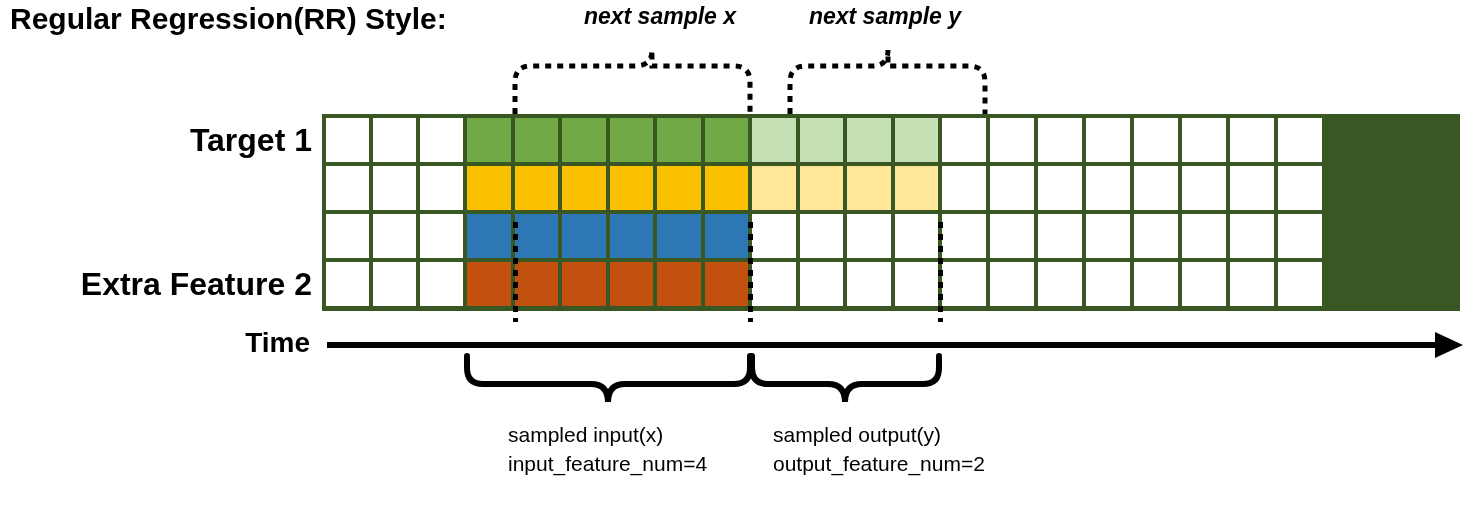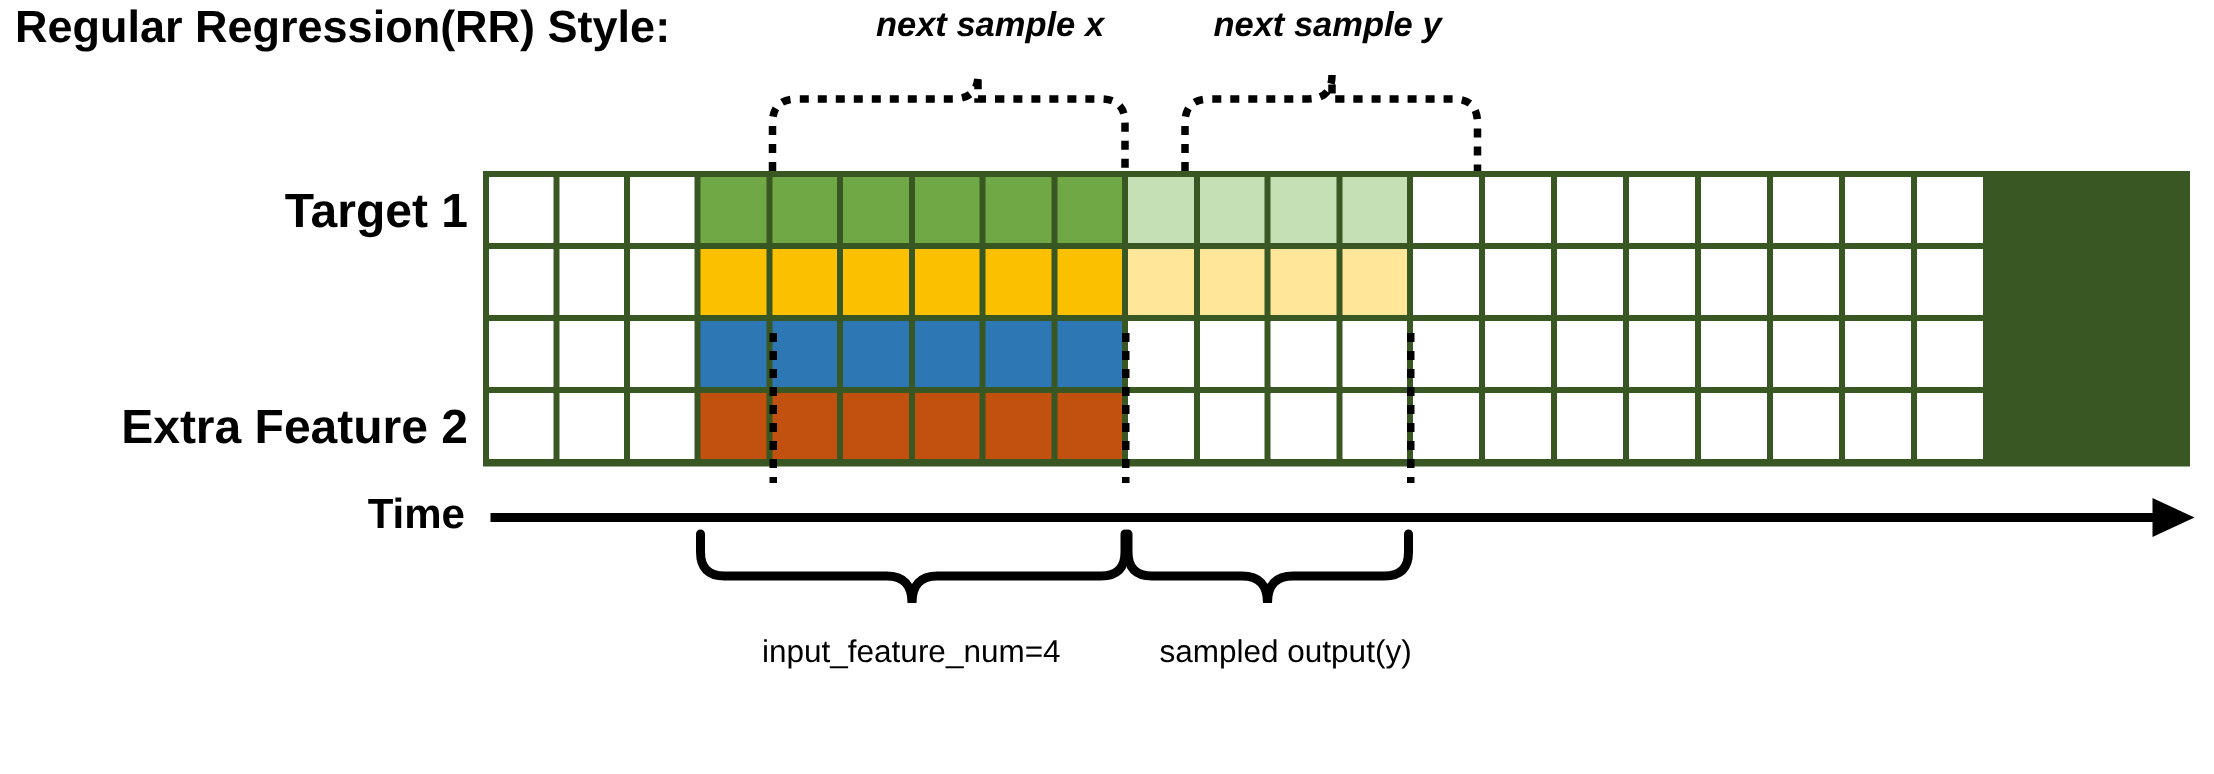--- a/index.html
+++ b/index.html
@@ -267,17 +267,19 @@
 <svg class="abs" id="overlay-bottom" viewBox="0 0 1476 70">
 
   <path fill="none" stroke="#000" stroke-width="6" stroke-linecap="round" d="M467,8 L467,20 Q467,36 483,36 L591,36 Q608,36 608,54
            Q608,36 625,36 L734,36 Q750,36 750,20 L750,8"></path>
 
   <path fill="none" stroke="#000" stroke-width="6" stroke-linecap="round" d="M752,8 L752,20 Q752,36 768,36 L828,36 Q845,36 845,54
            Q845,36 862,36 L923,36 Q939,36 939,20 L939,8"></path>
 </svg>
 
 <div class="abs caption" id="caption-input">
+  <div>sampled input(x)</div>
   <div>input_feature_num=4</div>
 </div>
 <div class="abs caption" id="caption-output">
   <div>sampled output(y)</div>
+  <div>output_feature_num=2</div>
 </div>
 
 </body></html>

